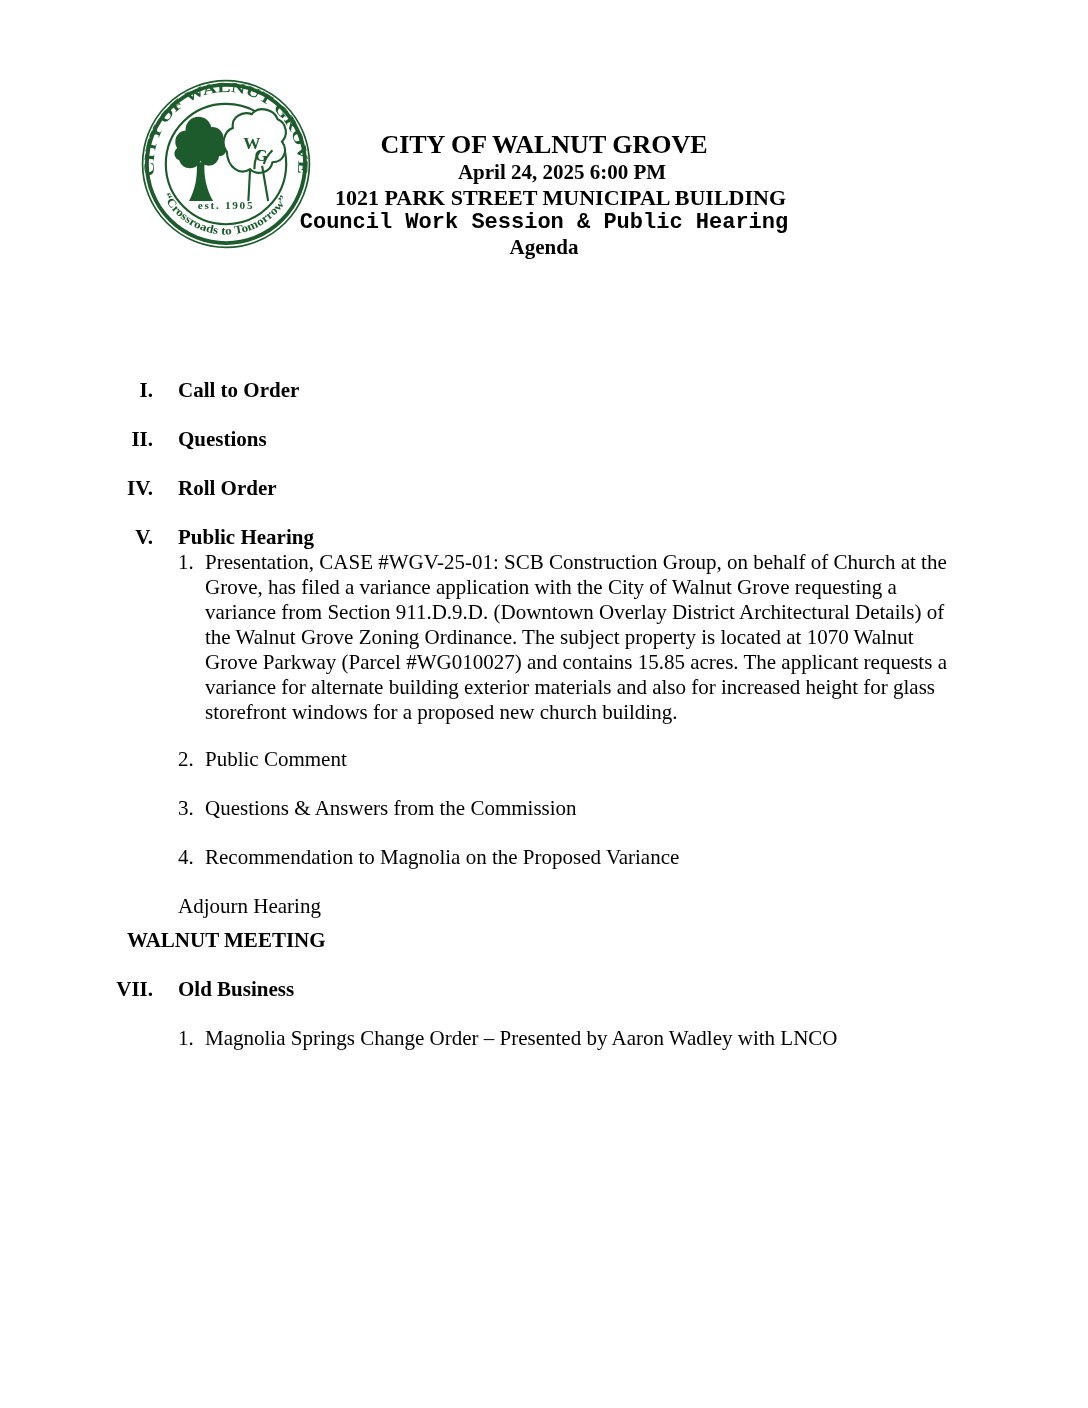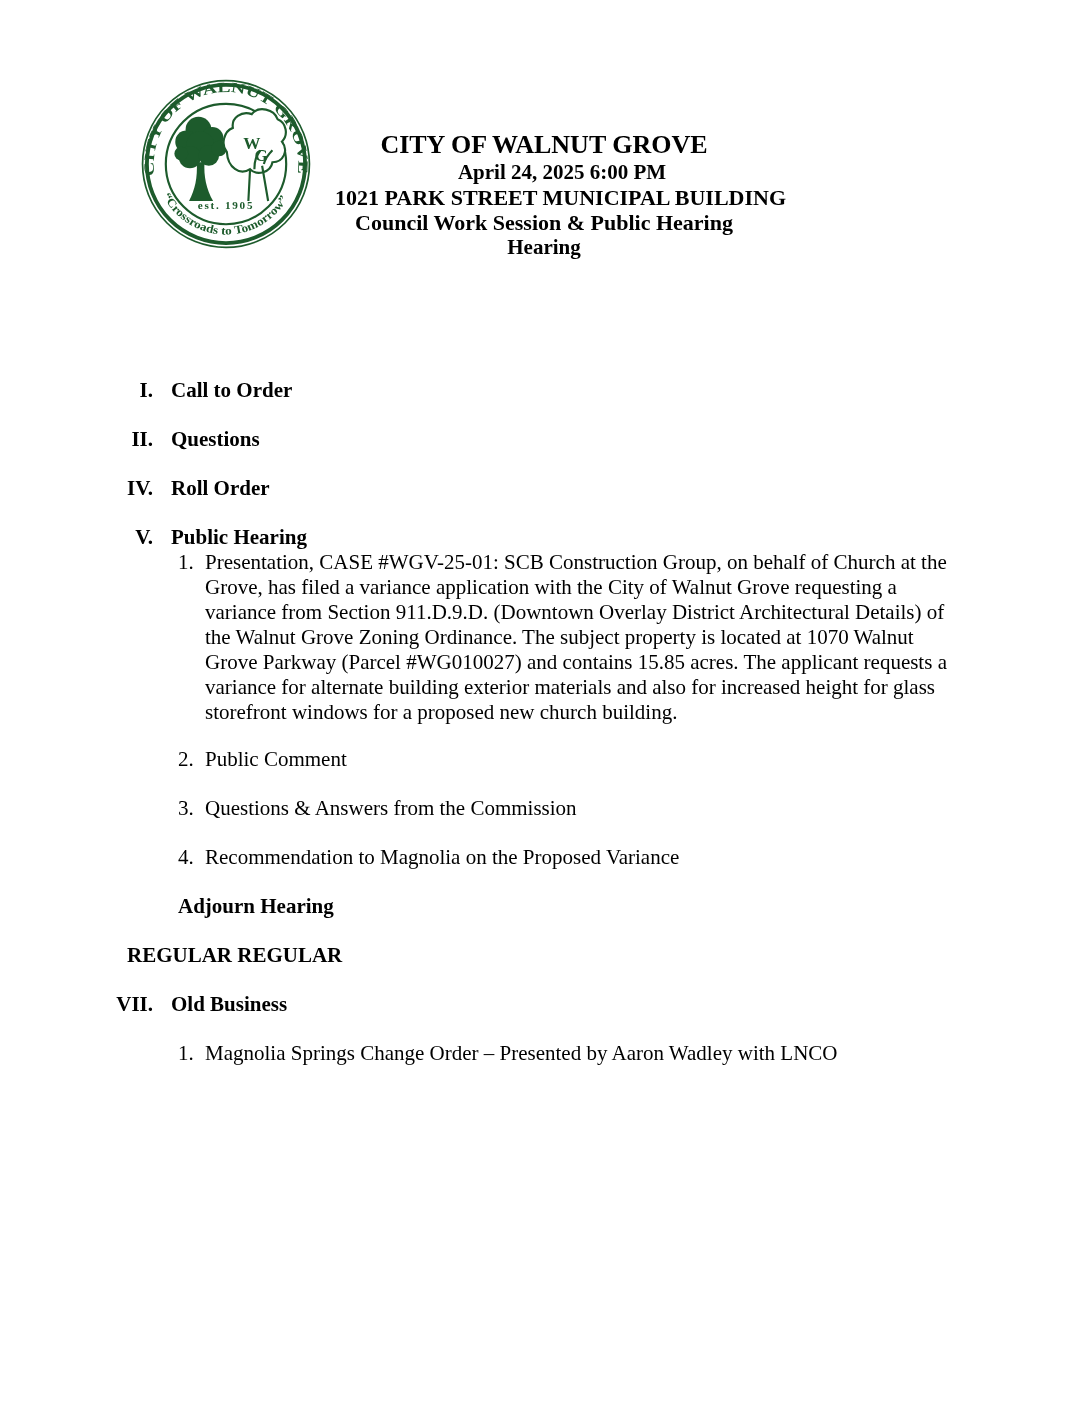--- a/index.html
+++ b/index.html
@@ -26,57 +26,57 @@
     top: 130px;
     left: 0;
     right: 0;
     text-align: center;
     font-weight: bold;
     line-height: 25px;
   }
   .header-title { font-size: 26px; line-height: 30px; }
   .header-date { font-size: 21px; padding-left: 36px; }
   .header-address { font-size: 22px; padding-left: 33px; }
-  .header-session { font-size: 22px; }
+  .header-session { font-size: 22px; font-family: Liberation Mono, monospace; }
   .header-doctype { font-size: 21px; }
   
   .content {
     position: absolute;
     top: 378px;
     left: 0;
     right: 0;
     font-size: 21px;
     line-height: 25px;
   }
   .item-row { display: flex; margin-bottom: 24px; }
   .item-row .numeral {
     width: 153px;
     text-align: right;
     font-weight: bold;
     flex: 0 0 auto;
   }
   .item-row .label {
-    margin-left: 18px;
+    margin-left: 25px;
     font-weight: bold;
   }
   .item-row.tight { margin-bottom: 0; }
   .sub-row {
     display: flex;
     margin-left: 178px;
     margin-right: 128px;
     margin-bottom: 24px;
   }
   .sub-row .sub-num { width: 27px; flex: 0 0 auto; }
   .sub-row .sub-text { flex: 1; }
   .sub-row.para { margin-bottom: 0; }
   .spacer-22 { height: 22px; }
   .adjourn {
     margin-left: 178px;
-    font-weight: bold;
-    margin-bottom: 24px;
+    font-weight: normal;
+    margin-bottom: 9px;
   }
   .regular-meeting {
     margin-left: 127px;
     font-weight: bold;
     margin-bottom: 24px;
   }
   
   .seal text { font-family: "Liberation Serif", serif; }
 </style>
 </head>
@@ -128,21 +128,21 @@
     <text x="120" y="82" font-size="20" font-weight="bold" fill="#1d5b2c">W</text>
     <text x="133" y="96" font-size="20" font-weight="bold" fill="#1d5b2c">G</text>
     <text x="100" y="152" font-size="13" font-weight="bold" fill="#1d5b2c" text-anchor="middle" letter-spacing="2">est. 1905</text>
   </svg>
 
   <div class="header-block">
     <div class="header-title">CITY OF WALNUT GROVE</div>
     <div class="header-date">April 24, 2025 6:00 PM</div>
     <div class="header-address">1021 PARK STREET MUNICIPAL BUILDING</div>
     <div class="header-session">Council Work Session &amp; Public Hearing</div>
-    <div class="header-doctype">Hearing</div>
+    <div class="header-doctype">Agenda</div>
   </div>
 
   <div class="content">
 
     <div class="item-row">
       <div class="numeral">I.</div>
       <div class="label">Call to Order</div>
     </div>
 
     <div class="item-row">
@@ -178,21 +178,21 @@
       <div class="sub-text">Questions &amp; Answers from the Commission</div>
     </div>
 
     <div class="sub-row">
       <div class="sub-num">4.</div>
       <div class="sub-text">Recommendation to Magnolia on the Proposed Variance</div>
     </div>
 
     <div class="adjourn">Adjourn Hearing</div>
 
-    <div class="regular-meeting">REGULAR REGULAR</div>
+    <div class="regular-meeting">WALNUT MEETING</div>
 
 
     <div class="item-row">
       <div class="numeral">VII.</div>
       <div class="label">Old Business</div>
     </div>
 
     <div class="sub-row">
       <div class="sub-num">1.</div>
       <div class="sub-text">Magnolia Springs Change Order – Presented by Aaron Wadley with LNCO</div>

